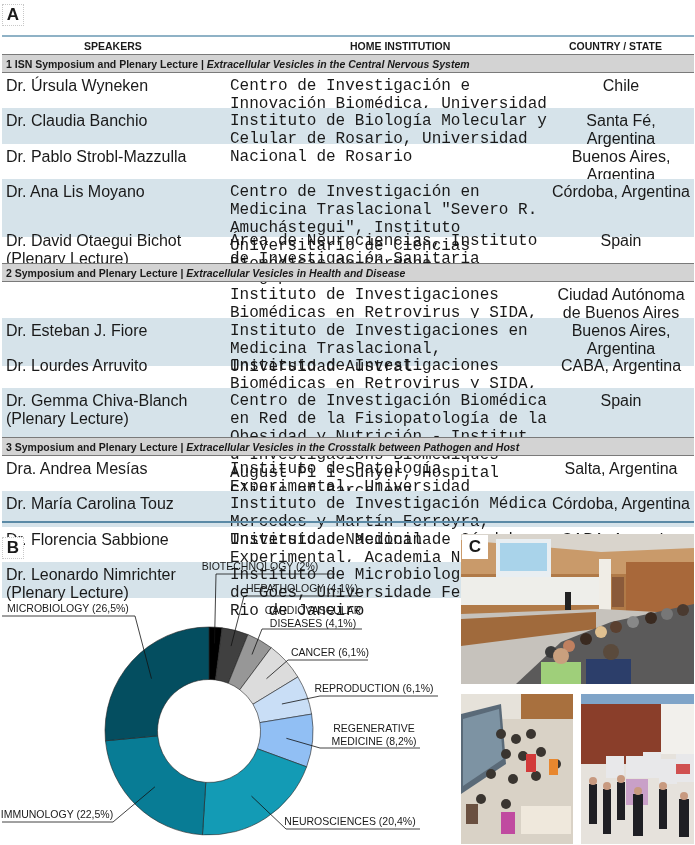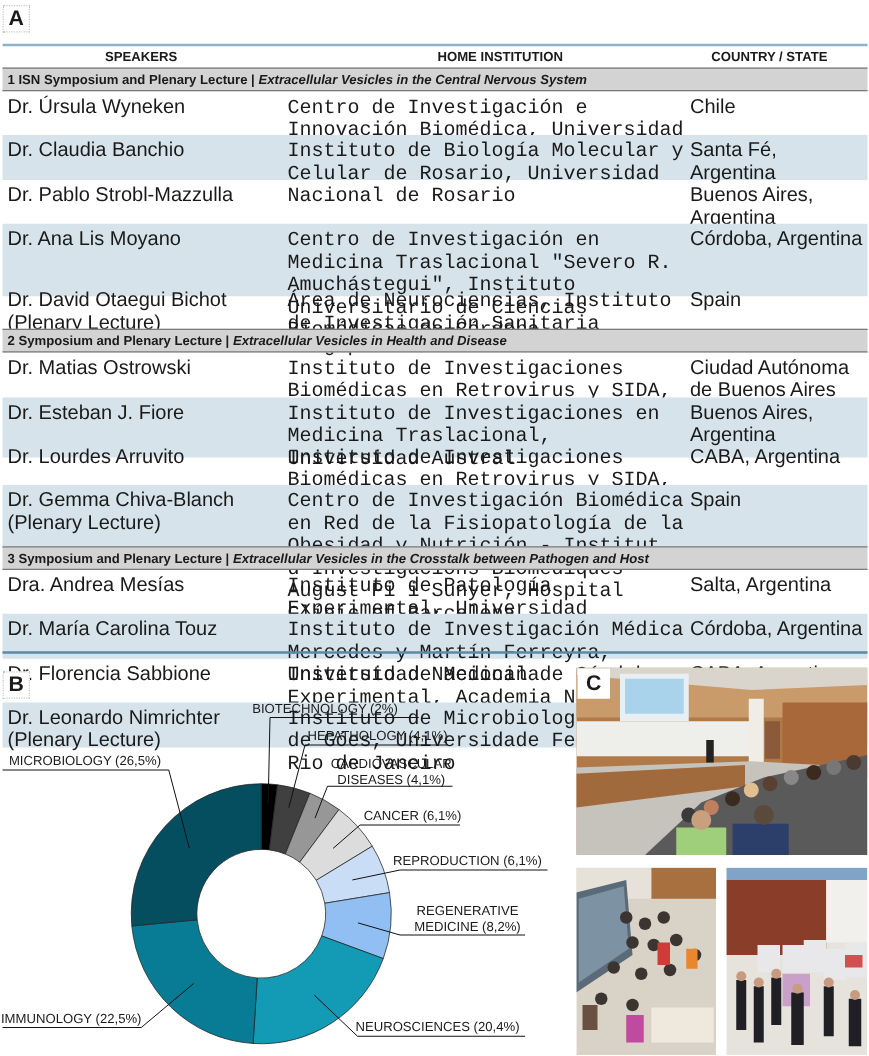--- a/index.html
+++ b/index.html
@@ -17,21 +17,21 @@
   .hdr { top: 37px; height: 17px; font-weight: bold; font-size: 10.5px; }
   .hdr span { position: absolute; top: 3px; }
   .sec { height: 19px; background: #d3d3d3; border-top: 1px solid #7a7a7a; border-bottom: 1px solid #7a7a7a;
          font-weight: bold; font-size: 10.5px; box-sizing: border-box; }
   .sec .txt { position: absolute; left: 4px; top: 3px; white-space: nowrap; }
   .sec .it { font-style: italic; }
   .r { box-sizing: border-box; }
   .r.alt { background: #d6e3ea; }
   .c1 { position: absolute; left: 4px; top: 4px; width: 220px; }
   .c2 { position: absolute; left: 228px; top: 4px; width: 320px; font-family: Liberation Mono, monospace; }
-  .c3 { position: absolute; left: 550px; top: 4px; width: 138px; }
+  .c3 { position: absolute; left: 550px; top: 4px; width: 138px; text-align: center; }
 
   
   #chart { position: absolute; left: 0; top: 540px; width: 460px; height: 305px; }
   .lbl { font-size: 10.5px; fill: #1a1a1a; font-family: "Liberation Sans", sans-serif; }
 
   
   .photo { position: absolute; overflow: hidden; }
   #photo-lecture { left: 461px; top: 534px; width: 233px; height: 150px; }
   #photo-crowd { left: 461px; top: 694px; width: 112px; height: 150px; }
   #photo-posters { left: 581px; top: 694px; width: 113px; height: 150px; }
@@ -72,21 +72,20 @@
     </div>
     <div class="row r" style="top: 227.8px; height: 35.4px;">
       <div class="c1">Dr. David Otaegui Bichot (Plenary Lecture)</div>
       <div class="c2">Área de Neurociencias, Instituto de Investigación Sanitaria Biogipuzkoa</div>
       <div class="c3">Spain</div>
     </div>
     <div class="row sec" style="top: 263.2px;">
       <span class="txt"><span>2 Symposium and Plenary Lecture | </span><span class="it">Extracellular Vesicles in Health and Disease</span></span>
     </div>
     <div class="row r" style="top: 282.2px; height: 35.4px;">
-      <div class="c1">Dr. Matias Ostrowski</div>
       <div class="c2">Instituto de Investigaciones Biomédicas en Retrovirus y SIDA, Universidad de Buenos Aires</div>
       <div class="c3">Ciudad Autónoma de Buenos Aires (CABA), Argentina</div>
     </div>
     <div class="row r alt" style="top: 317.6px; height: 48px;">
       <div class="c1">Dr. Esteban J. Fiore</div>
       <div class="c2">Instituto de Investigaciones en Medicina Traslacional, Universidad Austral</div>
       <div class="c3">Buenos Aires, Argentina</div>
     </div>
     <div class="row r" style="top: 353px; height: 35.4px;">
       <div class="c1">Dr. Lourdes Arruvito</div>

